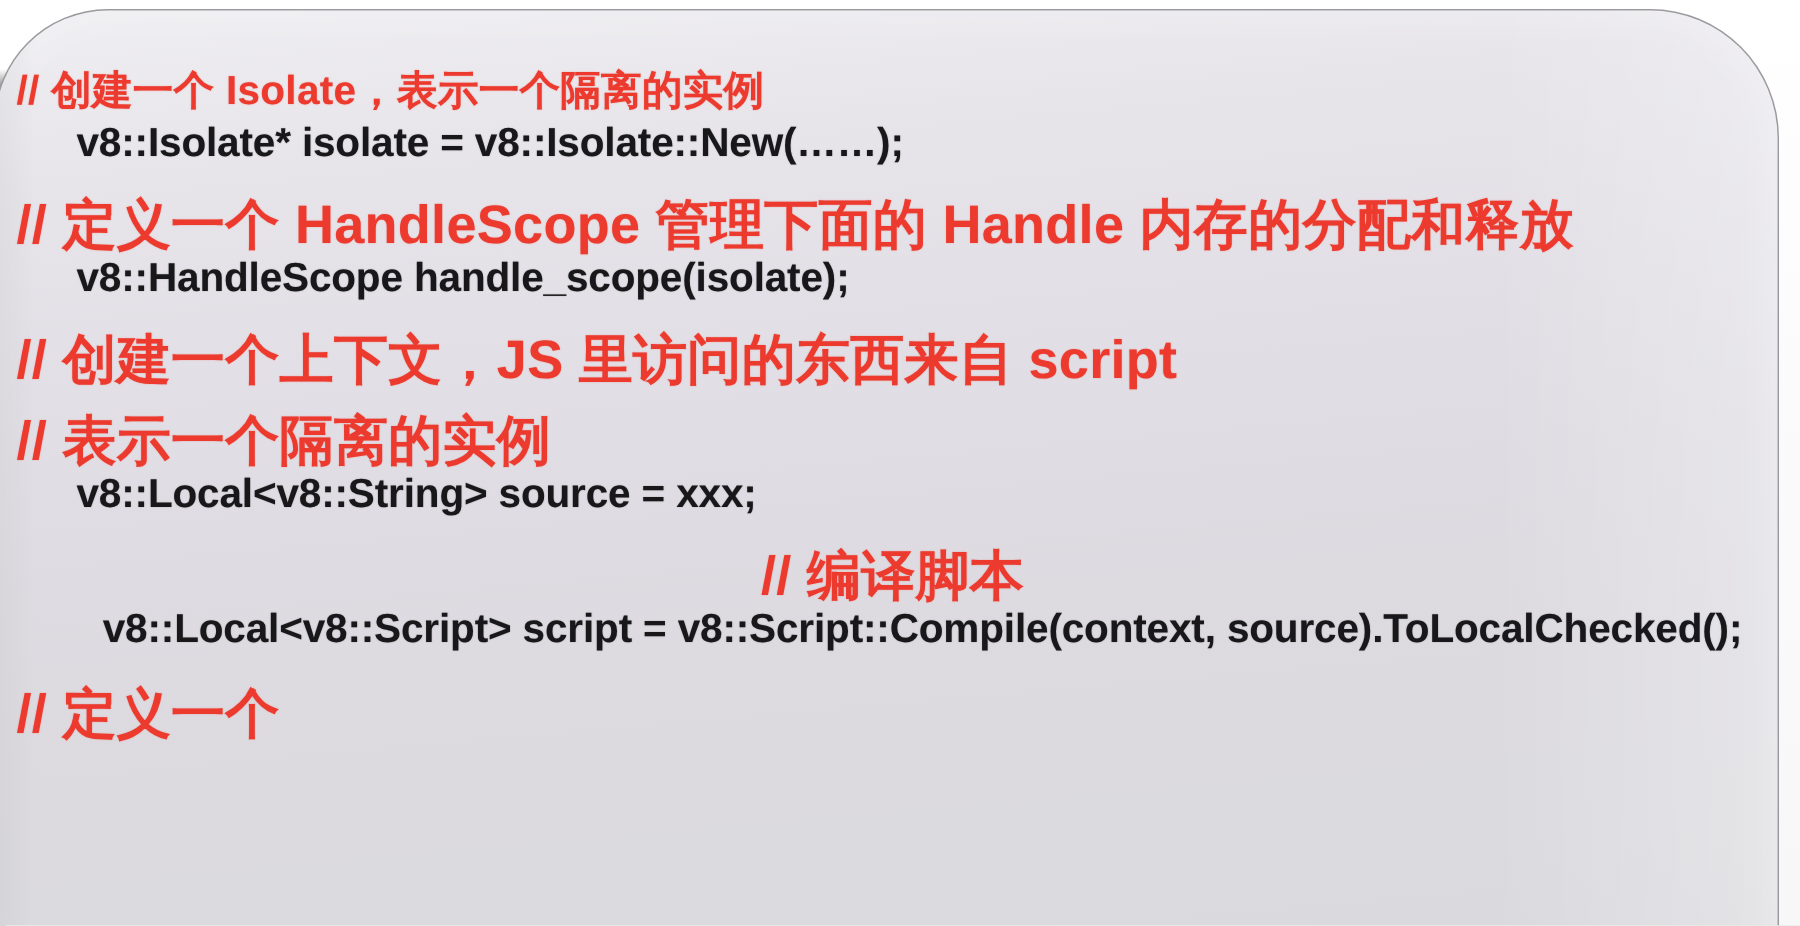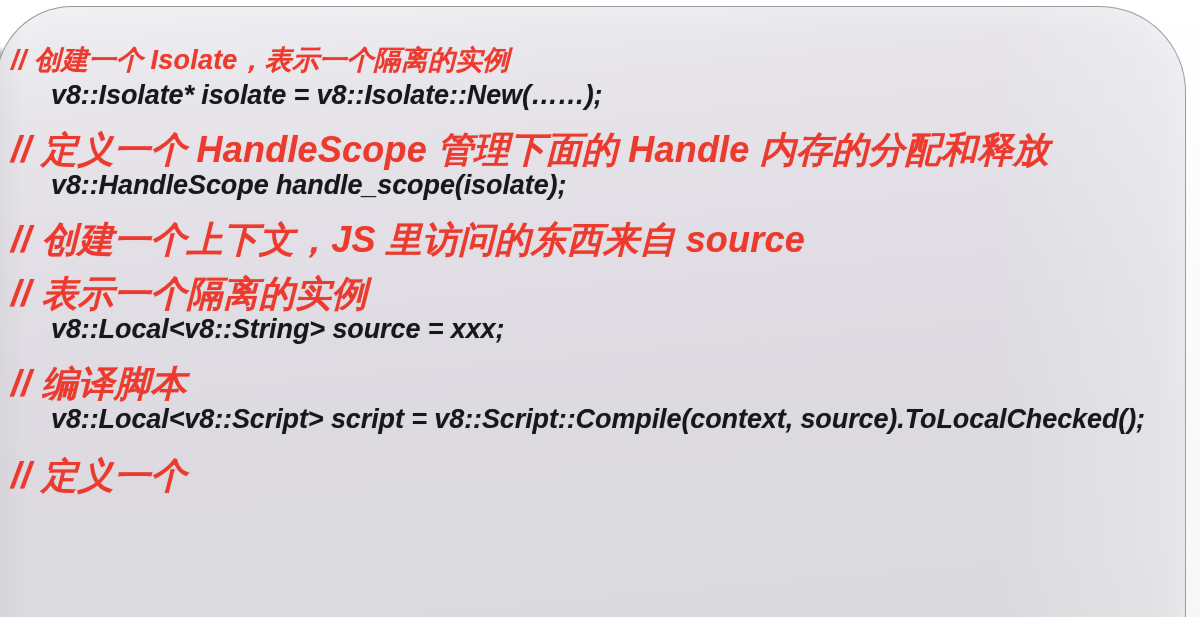--- a/index.html
+++ b/index.html
@@ -65,21 +65,20 @@
   }
   #code-area {
     position: absolute;
     left: 14px;
     top: 36px;
     right: 6px;
     bottom: 0;
   }
   .block {
     margin: 0 0 20px 0;
-    font-style: italic;
   }
   .comment {
     color: #ec3a2e;
     font-size: 36px;
     font-weight: bold;
     line-height: 34px;
     letter-spacing: 0.2px;
     white-space: nowrap;
     text-shadow: 0 0 1px rgba(236,58,46,0.45);
   }
@@ -87,21 +86,21 @@
     color: #18181a;
     font-size: 27px;
     font-weight: bold;
     line-height: 36px;
     letter-spacing: -0.1px;
     white-space: nowrap;
     text-shadow: 0 0 1px rgba(0,0,0,0.30);
     margin-left: 40px;
   }
   .block-1 .comment { font-size: 27px; }
-  .block-5 { margin-bottom: 22px; }
+  .block-5 { margin-bottom: 22px; text-align: center; }
   .block-tail { margin-bottom: 0; }
 </style>
 </head>
 <body>
 
 <div id="screen">
 
   <div id="backdrop"></div>
 
   <div id="left-shadow-band"></div>
@@ -116,21 +115,21 @@
         <div class="comment">// 创建一个 Isolate，表示一个隔离的实例</div>
         <div class="code">v8::Isolate* isolate = v8::Isolate::New(……);</div>
       </div>
 
       <div class="block block-2">
         <div class="comment">// 定义一个 HandleScope 管理下面的 Handle 内存的分配和释放</div>
         <div class="code">v8::HandleScope handle_scope(isolate);</div>
       </div>
 
       <div class="block block-3">
-        <div class="comment">// 创建一个上下文，JS 里访问的东西来自 source</div>
+        <div class="comment">// 创建一个上下文，JS 里访问的东西来自 script</div>
       </div>
 
       <div class="block block-4">
         <div class="comment">// 表示一个隔离的实例</div>
         <div class="code">v8::Local&lt;v8::String&gt; source = xxx;</div>
       </div>
 
       <div class="block block-5">
         <div class="comment">// 编译脚本</div>
         <div class="code">v8::Local&lt;v8::Script&gt; script = v8::Script::Compile(context, source).ToLocalChecked();</div>

